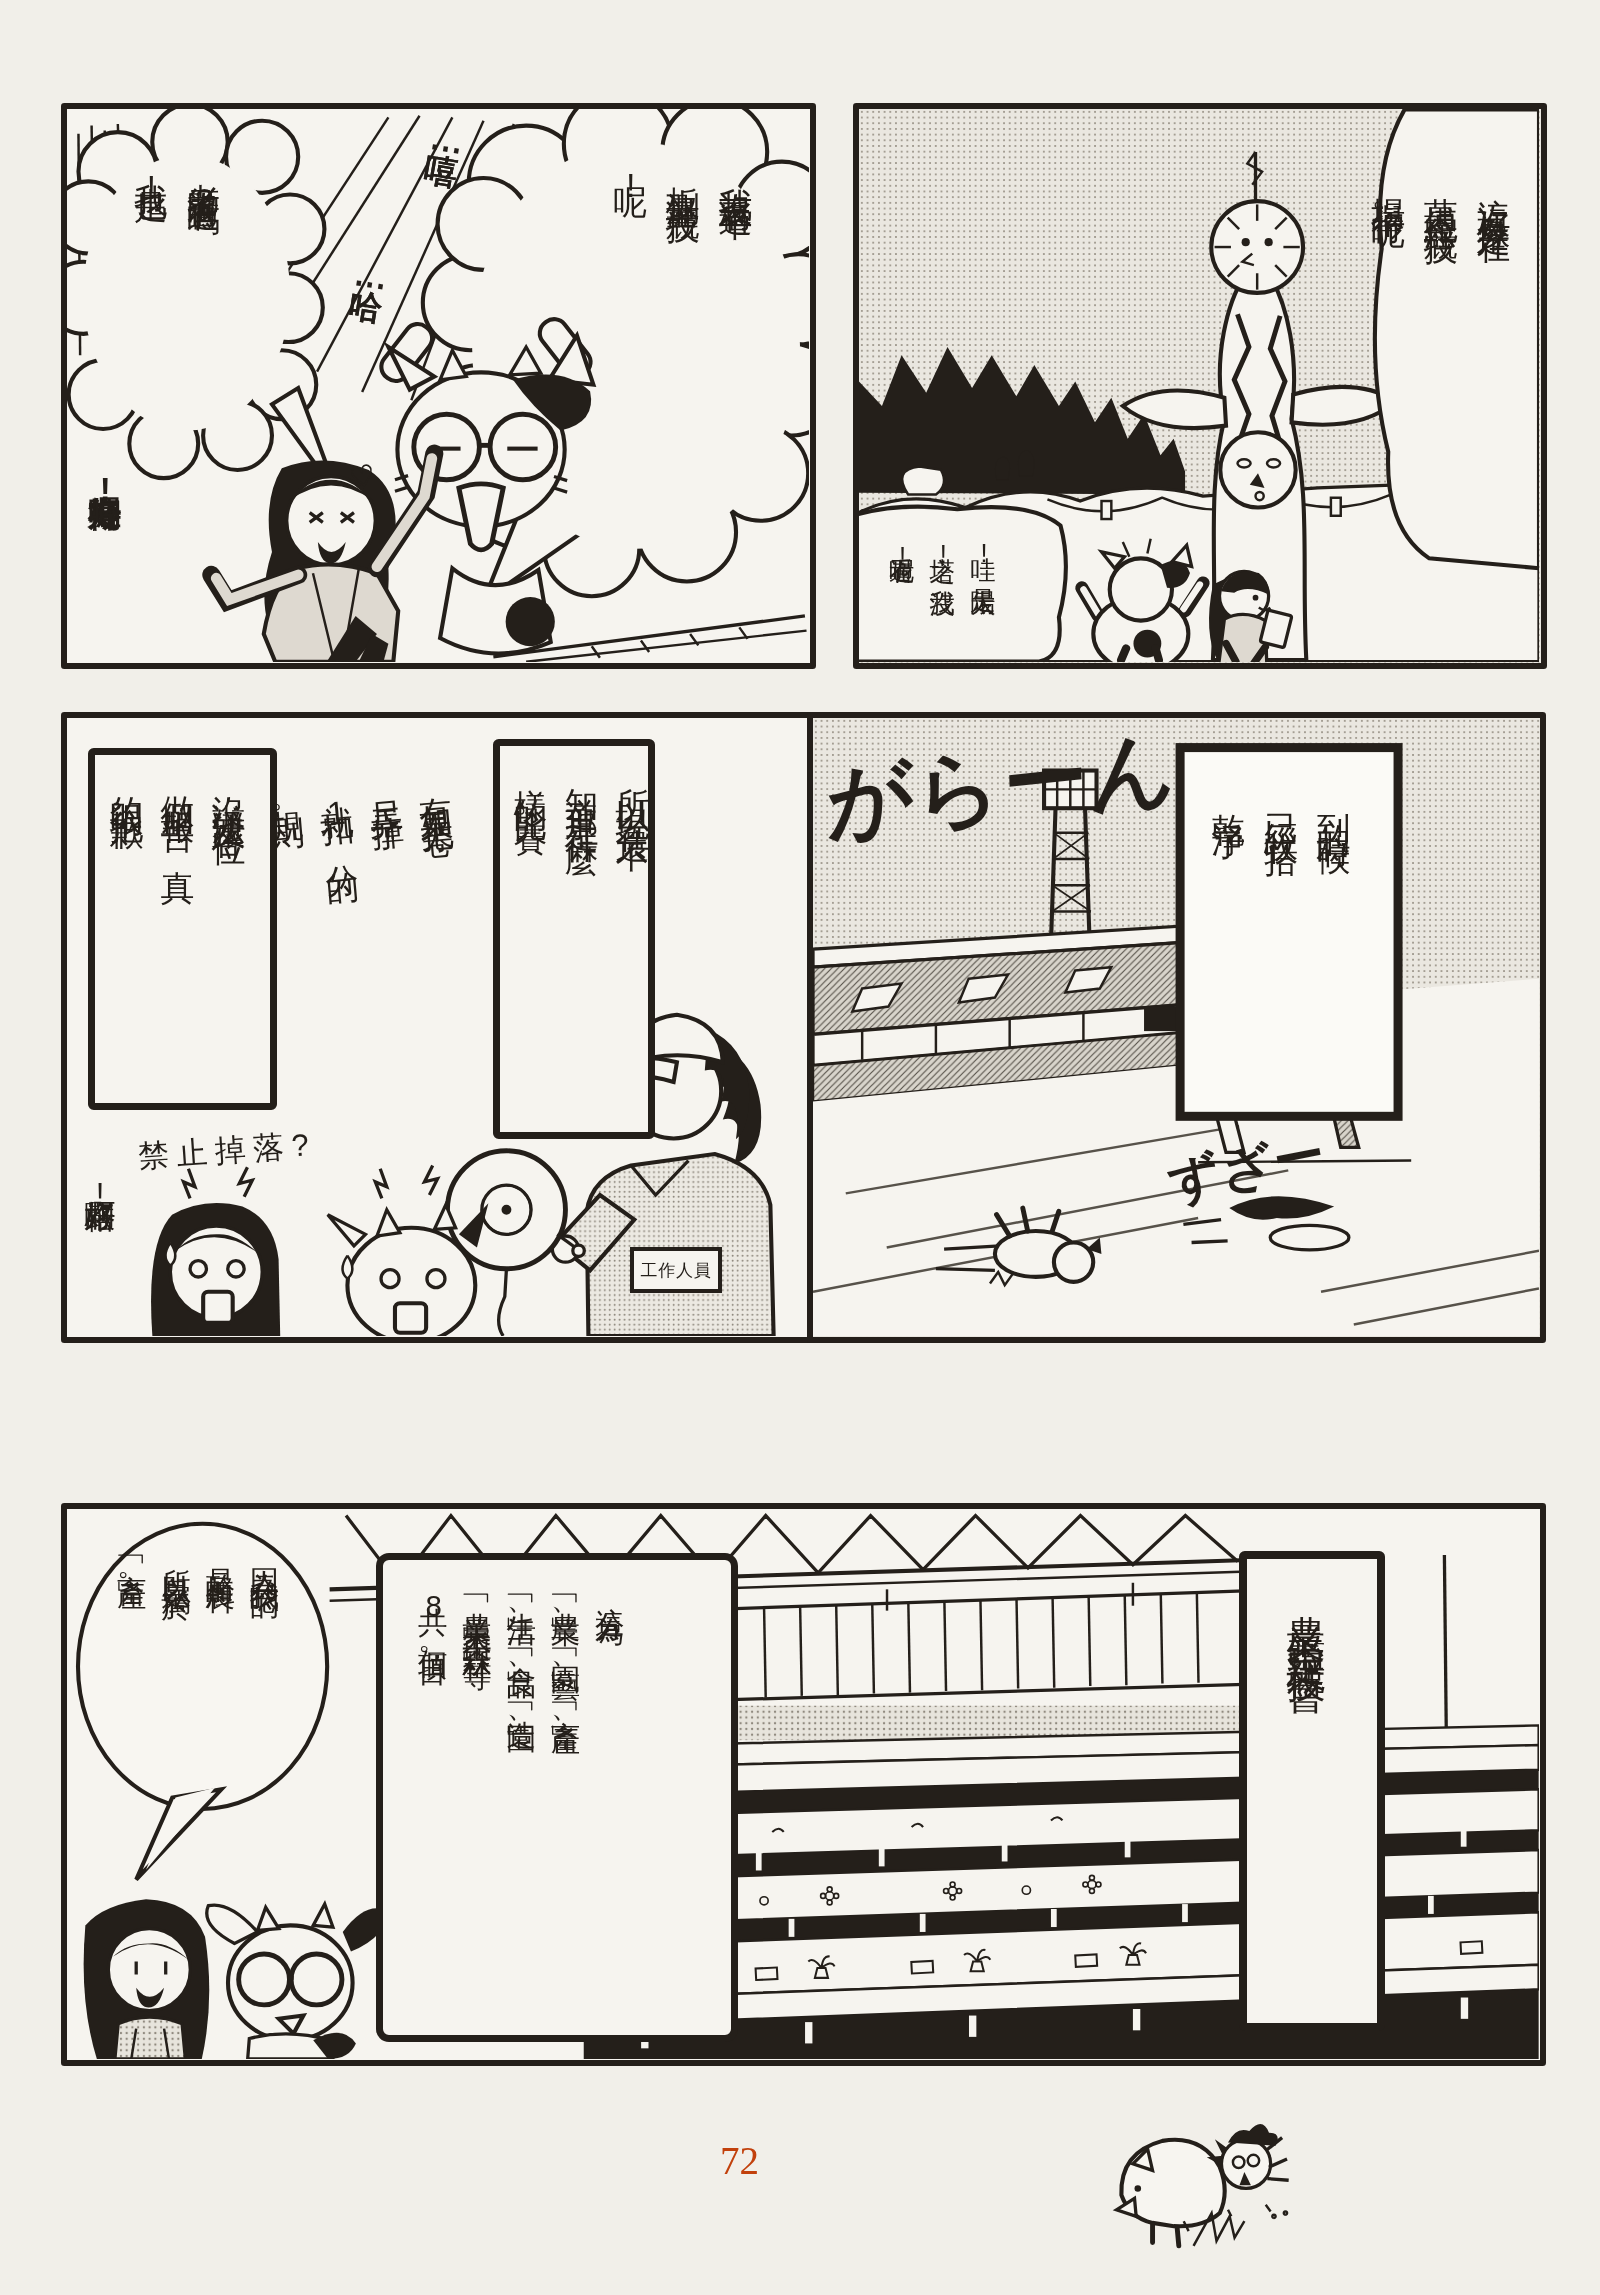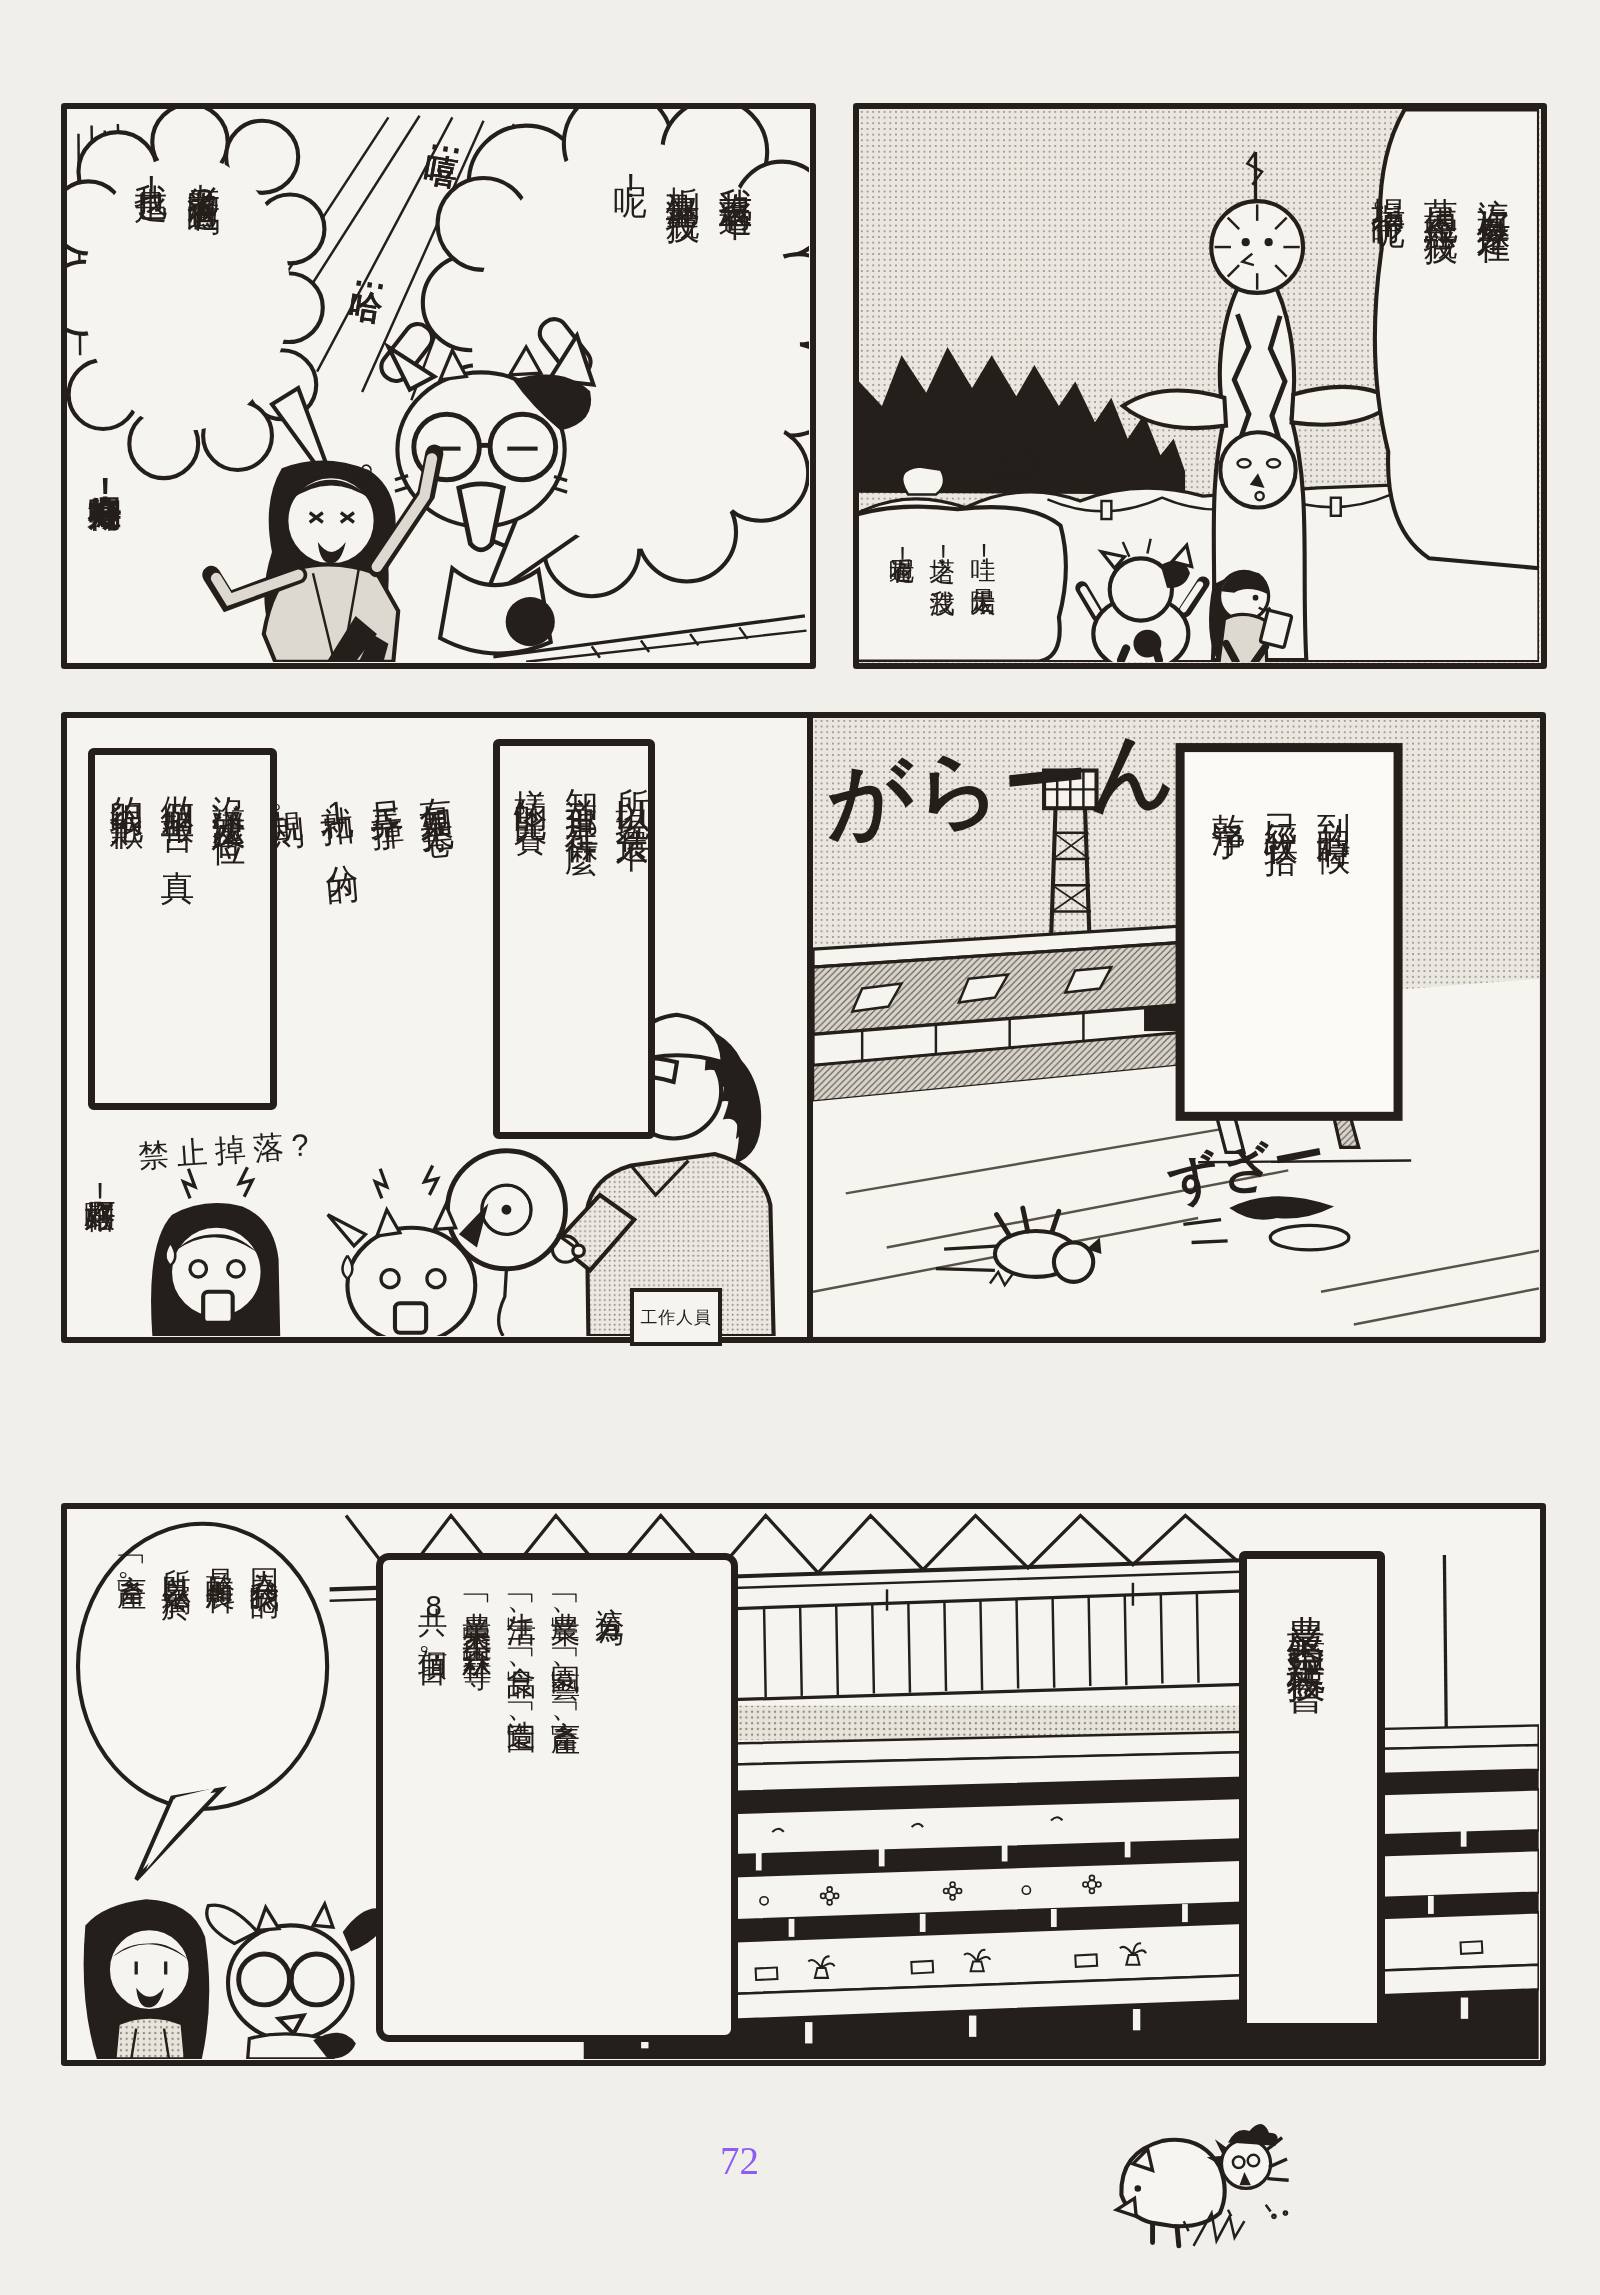--- a/index.html
+++ b/index.html
@@ -35,21 +35,21 @@
   }
   .hand{font-weight:700;}
   .sfx{font-weight:700;letter-spacing:1.6px;}
   .chapter-title{
     position:absolute;left:50%;transform:translateX(-50%);
     font-family:"Liberation Serif",serif;font-weight:900;
     white-space:nowrap;margin:0;
   }
   .page-number{
     position:absolute;font-family:"Liberation Serif",serif;
-    color:#8b5cf6;
+    color:#c2410c;
   }
 </style>
 </head>
 <body>
 
 <div class="page">
 
   <section class="panel" style="left:61px;top:103px;width:755px;height:566px;">
     <svg width="742" height="553" viewBox="0 0 905 674">
       <g stroke="var(--ink)" stroke-width="3">
@@ -304,21 +304,21 @@
       <span class="col">規則。</span>
     </div>
     <div class="nbox" style="left:20.5px;top:29.5px;width:189px;height:362px;"></div>
     <div class="ov vtext" style="left:34px;top:51px;height:328px;font-size:34px;letter-spacing:7.4px;line-height:1.5;">
       <span class="col">沒辦法跟各位</span>
       <span class="col">做個報告,真</span>
       <span class="col">的很抱歉。</span>
     </div>
     <div class="ov hand" style="left:71px;top:412px;font-size:31px;letter-spacing:7.4px;transform:rotate(-4deg);font-weight:400;">禁止掉落?</div>
     <div class="ov vtext hand" style="left:11.5px;top:459px;height:159px;font-size:31px;font-weight:400;">好嚴格啊!</div>
-    <div class="ov" style="left:563px;top:570px;width:92px;height:58px;background:var(--paper);border:4.1px solid var(--ink);
+    <div class="ov" style="left:563px;top:529px;width:92px;height:46px;background:var(--paper);border:4.1px solid var(--ink);
                 box-sizing:border-box;display:flex;align-items:center;justify-content:center;font-size:17px;letter-spacing:0.8px;">工作人員</div>
   </section>
 
   <section class="panel halftone" style="left:807px;top:712px;width:739px;height:631px;">
     <svg width="726" height="618" viewBox="0 0 886 754">
       <defs>
         <pattern id="mr-hatch" width="8" height="8" patternUnits="userSpaceOnUse">
           <rect width="8" height="8" fill="#d8d4cb"></rect>
           <path d="M0,8 L8,0 M-2,2 L2,-2 M6,10 L10,6" stroke="#57524a" stroke-width="1.4"></path>
         </pattern>

